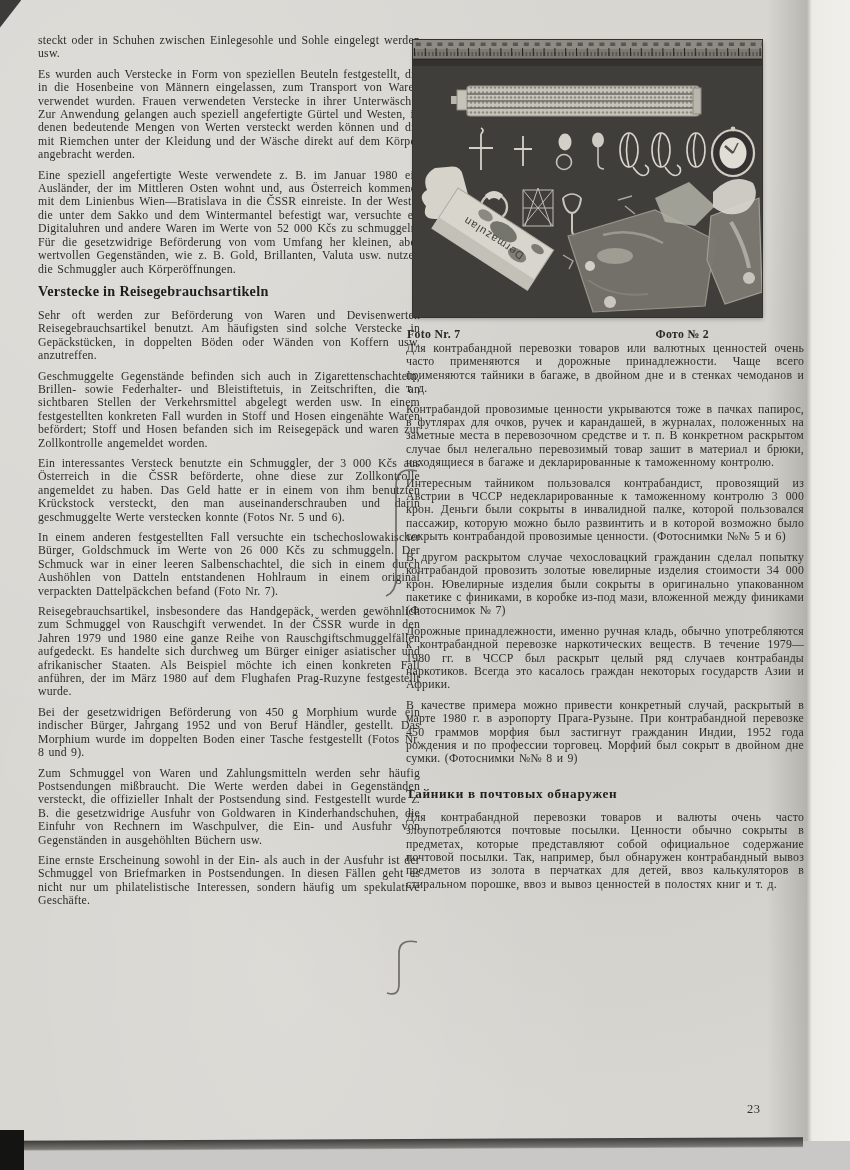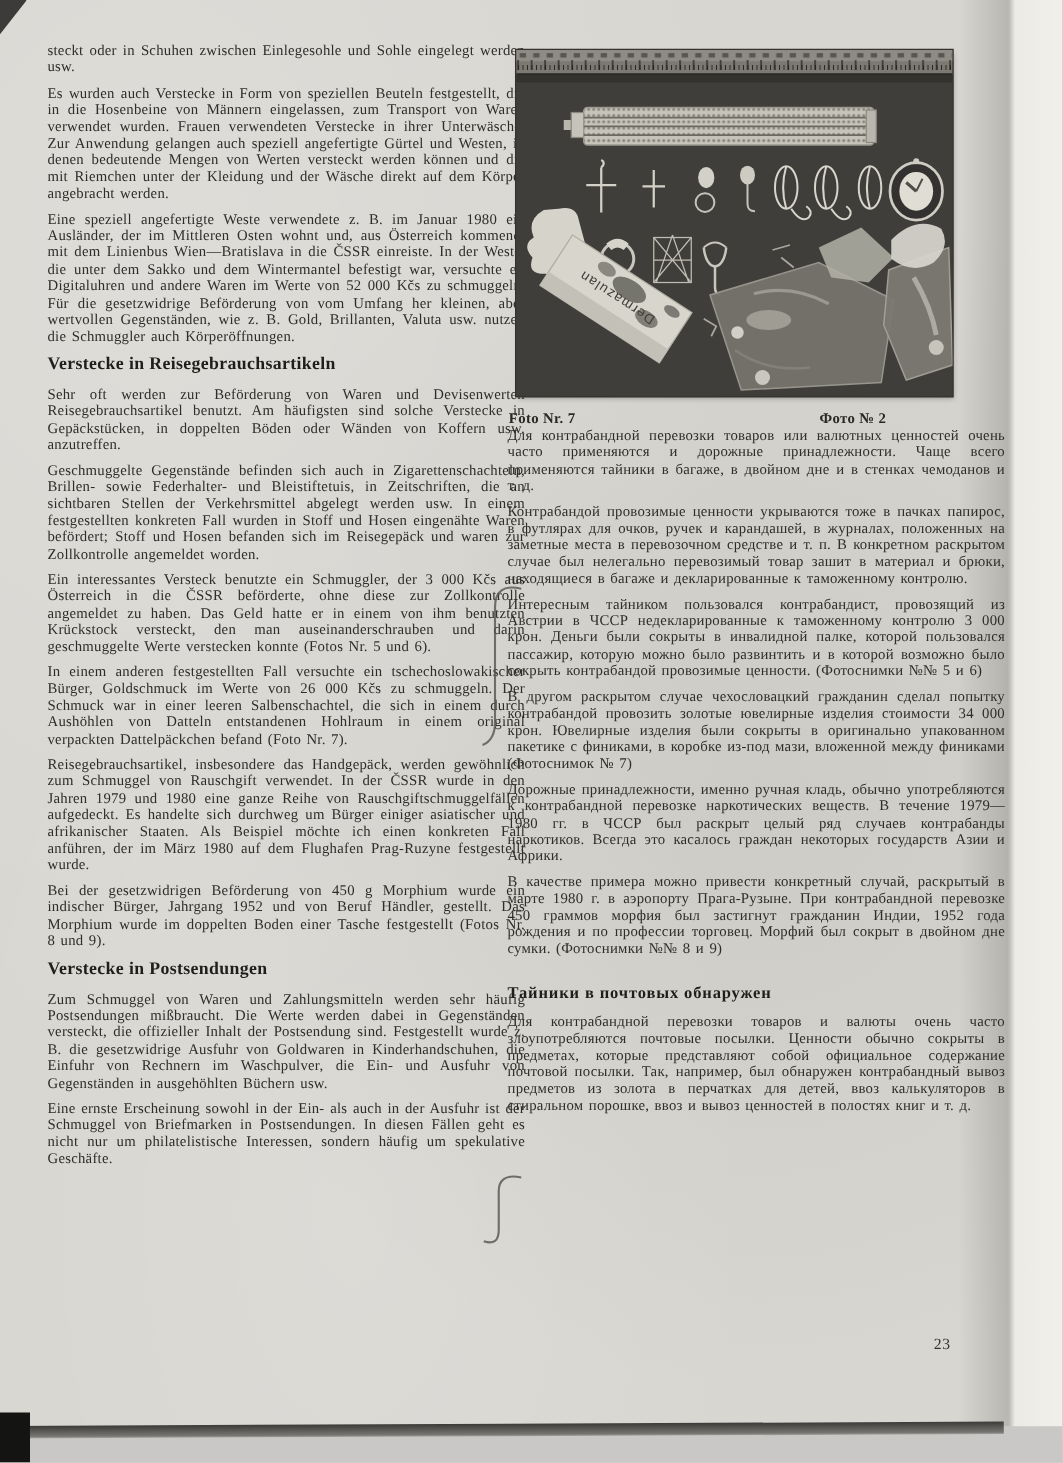--- a/index.html
+++ b/index.html
@@ -61,21 +61,21 @@
   .captions{
     display:flex;justify-content:space-between;
     width:352px;margin:10px 0 0 1px;padding-right:50px;box-sizing:border-box;
     font-weight:bold;font-size:11.8px;color:#292825;letter-spacing:.3px;
   }
   
   .bracket{position:absolute;pointer-events:none;}
   #bracket1{left:384px;top:466px;}
   #bracket2{left:386px;top:938px;}
   .page-num{
-    position:absolute;left:747px;top:1068px;
+    position:absolute;left:747px;top:1102px;
     font-size:12.5px;color:#34322f;letter-spacing:.5px;
   }
 </style>
 </head>
 <body>
 
 <div class="paper">
   <div class="corner-mark"></div>
 
   <div class="col-left">
@@ -84,21 +84,20 @@
     <p class="body">Eine speziell angefertigte Weste verwendete z. B. im Januar 1980 ein Ausländer, der im Mittleren Osten wohnt und, aus Österreich kommend, mit dem Linienbus Wien—Bratislava in die ČSSR einreiste. In der Weste, die unter dem Sakko und dem Wintermantel befestigt war, versuchte er, Digitaluhren und andere Waren im Werte von 52 000 Kčs zu schmuggeln. Für die gesetzwidrige Beförderung von vom Umfang her kleinen, aber wertvollen Gegenständen, wie z. B. Gold, Brillanten, Valuta usw. nutzen die Schmuggler auch Körperöffnungen.</p>
 
     <h2 class="head">Verstecke in Reisegebrauchsartikeln</h2>
     <p class="body">Sehr oft werden zur Beförderung von Waren und Devisenwerten Reisegebrauchsartikel benutzt. Am häufigsten sind solche Verstecke in Gepäckstücken, in doppelten Böden oder Wänden von Koffern usw. anzutreffen.</p>
     <p class="body">Geschmuggelte Gegenstände befinden sich auch in Zigarettenschachteln, Brillen- sowie Federhalter- und Bleistiftetuis, in Zeitschriften, die an sichtbaren Stellen der Verkehrsmittel abgelegt werden usw. In einem festgestellten konkreten Fall wurden in Stoff und Hosen eingenähte Waren befördert; Stoff und Hosen befanden sich im Reisegepäck und waren zur Zollkontrolle angemeldet worden.</p>
     <p class="body">Ein interessantes Versteck benutzte ein Schmuggler, der 3 000 Kčs aus Österreich in die ČSSR beförderte, ohne diese zur Zollkontrolle angemeldet zu haben. Das Geld hatte er in einem von ihm benutzten Krückstock versteckt, den man auseinanderschrauben und darin geschmuggelte Werte verstecken konnte (Fotos Nr. 5 und 6).</p>
     <p class="body">In einem anderen festgestellten Fall versuchte ein tschechoslowakischer Bürger, Goldschmuck im Werte von 26 000 Kčs zu schmuggeln. Der Schmuck war in einer leeren Salbenschachtel, die sich in einem durch Aushöhlen von Datteln entstandenen Hohlraum in einem original verpackten Dattelpäckchen befand (Foto Nr. 7).</p>
     <p class="body">Reisegebrauchsartikel, insbesondere das Handgepäck, werden gewöhnlich zum Schmuggel von Rauschgift verwendet. In der ČSSR wurde in den Jahren 1979 und 1980 eine ganze Reihe von Rauschgiftschmuggelfällen aufgedeckt. Es handelte sich durchweg um Bürger einiger asiatischer und afrikanischer Staaten. Als Beispiel möchte ich einen konkreten Fall anführen, der im März 1980 auf dem Flughafen Prag-Ruzyne festgestellt wurde.</p>
     <p class="body">Bei der gesetzwidrigen Beförderung von 450 g Morphium wurde ein indischer Bürger, Jahrgang 1952 und von Beruf Händler, gestellt. Das Morphium wurde im doppelten Boden einer Tasche festgestellt (Fotos Nr. 8 und 9).</p>
 
-    <h2 class="head">Verstecke in Postsendungen</h2>
     <p class="body">Zum Schmuggel von Waren und Zahlungsmitteln werden sehr häufig Postsendungen mißbraucht. Die Werte werden dabei in Gegenständen versteckt, die offizieller Inhalt der Postsendung sind. Festgestellt wurde z. B. die gesetzwidrige Ausfuhr von Goldwaren in Kinderhandschuhen, die Einfuhr von Rechnern im Waschpulver, die Ein- und Ausfuhr von Gegenständen in ausgehöhlten Büchern usw.</p>
     <p class="body">Eine ernste Erscheinung sowohl in der Ein- als auch in der Ausfuhr ist der Schmuggel von Briefmarken in Postsendungen. In diesen Fällen geht es nicht nur um philatelistische Interessen, sondern häufig um spekulative Geschäfte.</p>
   </div>
 
   <div class="col-right">
 
     <div class="photo-wrap">
       <svg width="349" height="277" viewBox="0 0 349 277">
         <defs>
           <pattern id="mesh" width="4" height="5" patternUnits="userSpaceOnUse">

